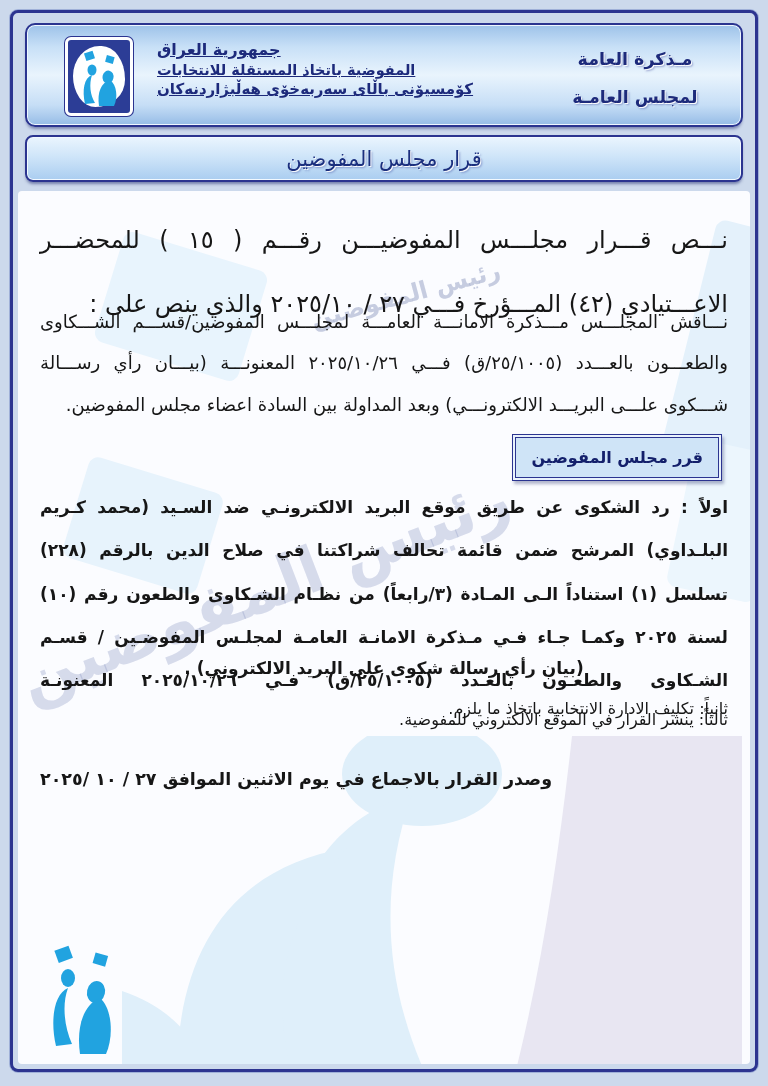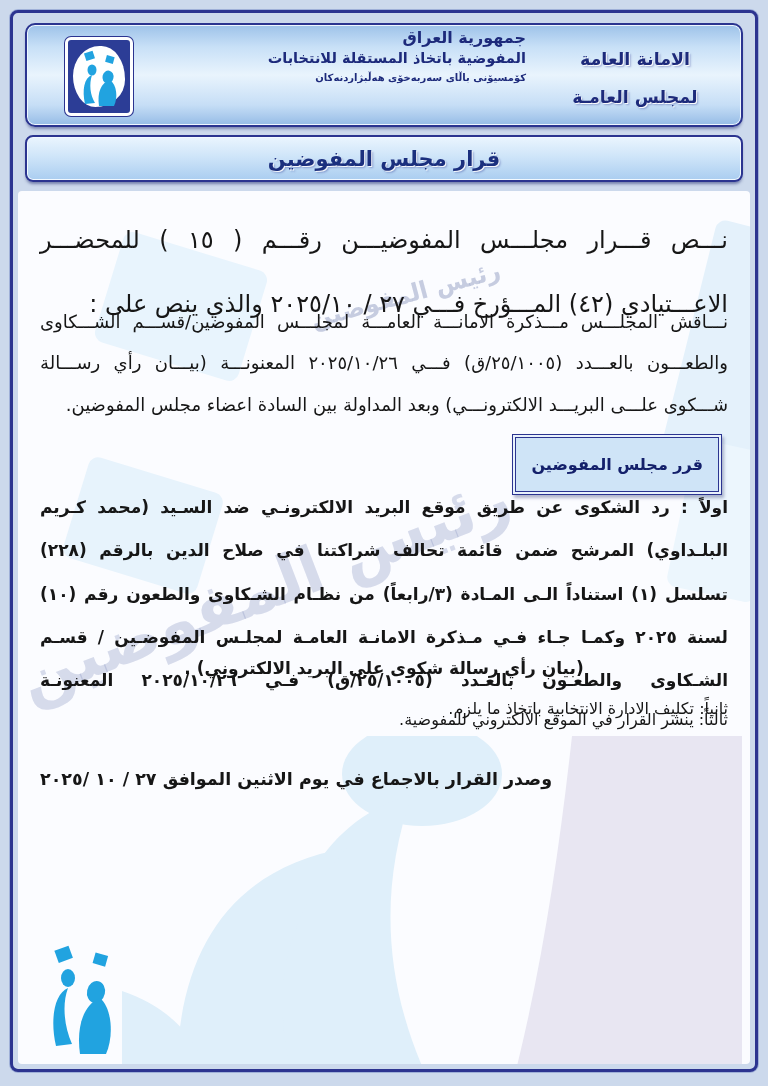--- a/index.html
+++ b/index.html
@@ -28,55 +28,55 @@
     position:absolute; left:38px; top:12px; width:68px; height:79px;
     background:#2c3d96; border:3px solid #ffffff; border-radius:6px;
     box-shadow:0 0 0 1px #2b3490;
   }
   .emblem .blob {
     position:absolute; left:5px; top:6px; right:5px; bottom:6px;
     background:#ffffff; border-radius:52% 46% 58% 44%/50% 55% 45% 52%;
   }
   .emblem svg { position:absolute; left:7px; top:8px; }
   .hdr-center {
-    position:absolute; left:130px; right:215px; top:2px; text-align:right;
-    color:#1d2a7b; direction:rtl;
+    position:absolute; left:130px; right:215px; top:14px; text-align:left;
+    color:#1d2a7b; direction:rtl;text-decoration:underline;
   }
   .hdr-center .l1 { font-size:16px; font-weight:bold; line-height:21px; }
   .hdr-center .l2 { font-size:14.5px; font-weight:bold; line-height:21px; }
-  .hdr-center .l3 { font-size:10px; font-weight:bold; line-height:17px; }
+  .hdr-center .l3 { font-size:15px; font-weight:bold; line-height:17px; }
   .hdr-center .l4 { font-size:11.5px; font-weight:bold; line-height:16px; font-family:"Liberation Sans",sans-serif; }
   .hdr-right {
     position:absolute; right:12px; top:16px; width:188px; text-align:center;
     direction:rtl; color:#1d2a7b; font-weight:bold; font-size:17.5px; line-height:2.15;
     text-shadow:1px 1px 0 rgba(255,255,255,.95), 2px 2px 2px rgba(43,52,144,.35);
   }
   
   .title-bar {
     position:absolute; left:12px; right:12px; top:122px; height:47px;
     border:2px solid #2b3490; border-radius:8px;
     background:linear-gradient(180deg,#eaf5fe 0%,#cfe5f9 45%,#aacdf0 100%);
     box-shadow:0 3px 3px -1px rgba(30,40,110,.5), inset 0 0 0 1px #f2f9ff;
     display:flex; align-items:center; justify-content:center;
   }
   .title-bar .t {
-    direction:rtl; color:#1b2f7e; font-weight:bold; font-size:21px;
+    direction:rtl; color:#1b2f7e; font-weight:normal; font-size:21px;
     text-shadow:1px 1px 0 rgba(255,255,255,.9), 2px 2px 2px rgba(43,52,144,.35);
   }
   
   .content {
     position:absolute; left:5px; right:5px; top:178px; bottom:5px;
     background:#fbfcff; border-radius:4px; overflow:hidden;
   }
   .content .txt { position:absolute; left:22px; right:22px; direction:rtl; color:#161616; z-index:3; }
   .p-intro  { top:18px;  font-size:24px; line-height:2.65; text-align:justify; font-weight:500; }
   .p-memo   { top:110px; font-size:18px; line-height:2.3;  text-align:justify; font-weight:500; }
   .decision-box {
     position:absolute; right:28px; top:243px; z-index:3;
-    background:#cfe4f7; padding:20px 18px;
+    background:#cfe4f7; padding:13px 18px;
     border:1px solid #2b3490;
     box-shadow:inset 0 0 0 2px #e9f2fc, inset 0 0 0 3px #2b3490, 2px 3px 3px rgba(40,50,110,.35);
     direction:rtl; color:#14206b; font-weight:bold; font-size:16px;
   }
   .p-first  { top:295px; font-size:17px; line-height:2.55; text-align:justify; text-align-last:justify; font-weight:bold; }
   .p-first-tail { top:467px; font-size:17px; font-weight:bold; text-align:center; }
   .p-second { top:508px; font-size:16px; font-weight:normal; text-align:right; }
   .p-third  { top:519px; font-size:16px; font-weight:normal; text-align:right; }
   .p-closing{ top:578px; font-size:17.5px; font-weight:bold; text-align:left; }
   
@@ -105,21 +105,21 @@
         <ellipse cx="33" cy="29" rx="5.5" ry="6.5" fill="#21a3e0" transform="rotate(12 33 29)"></ellipse>
         <path d="M24,58 C22,44 26,35 35,32 C42,37 43,50 39,58 Z" fill="#21a3e0"></path>
       </svg>
     </div>
     <div class="hdr-center">
       <div class="l1">جمهورية العراق</div>
       <div class="l2">المفوضية باتخاذ المستقلة للانتخابات</div>
       <div class="l3">كۆمسيۆنى باڵاى سەربەخۆى هەڵبژاردنەكان</div>
     </div>
     <div class="hdr-right">
-      <div>الامانة العامة</div>
+      <div>مـذكرة العامة</div>
       <div>لمجلس العامـة</div>
     </div>
   </div>
 
   <div class="title-bar">
     <div class="t">قرار مجلس المفوضين</div>
   </div>
 
   <div class="content">
 

